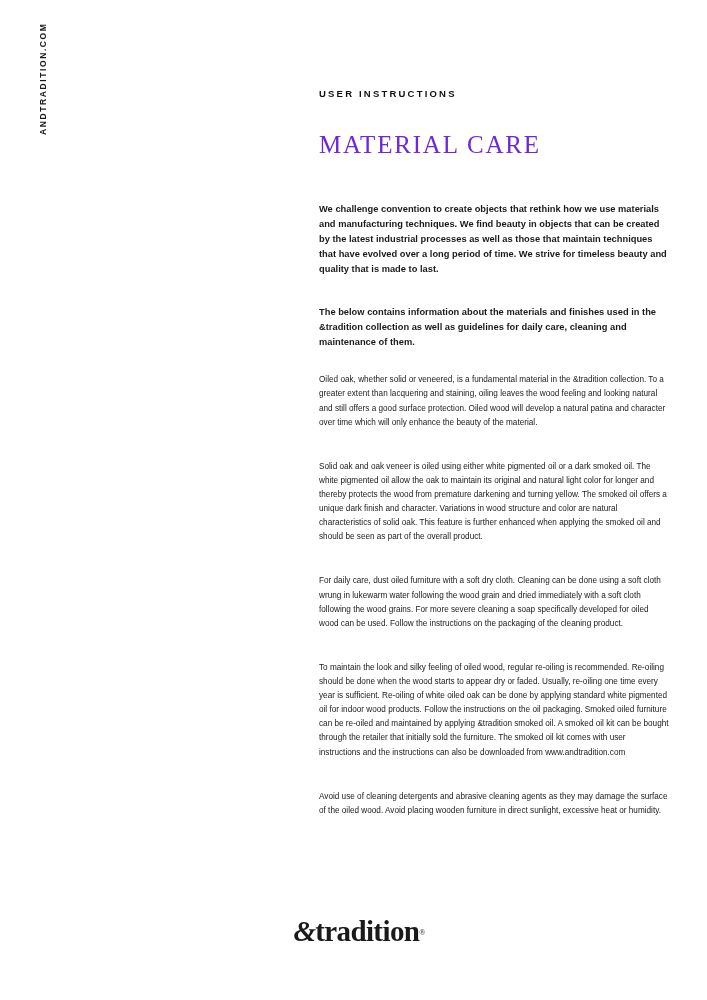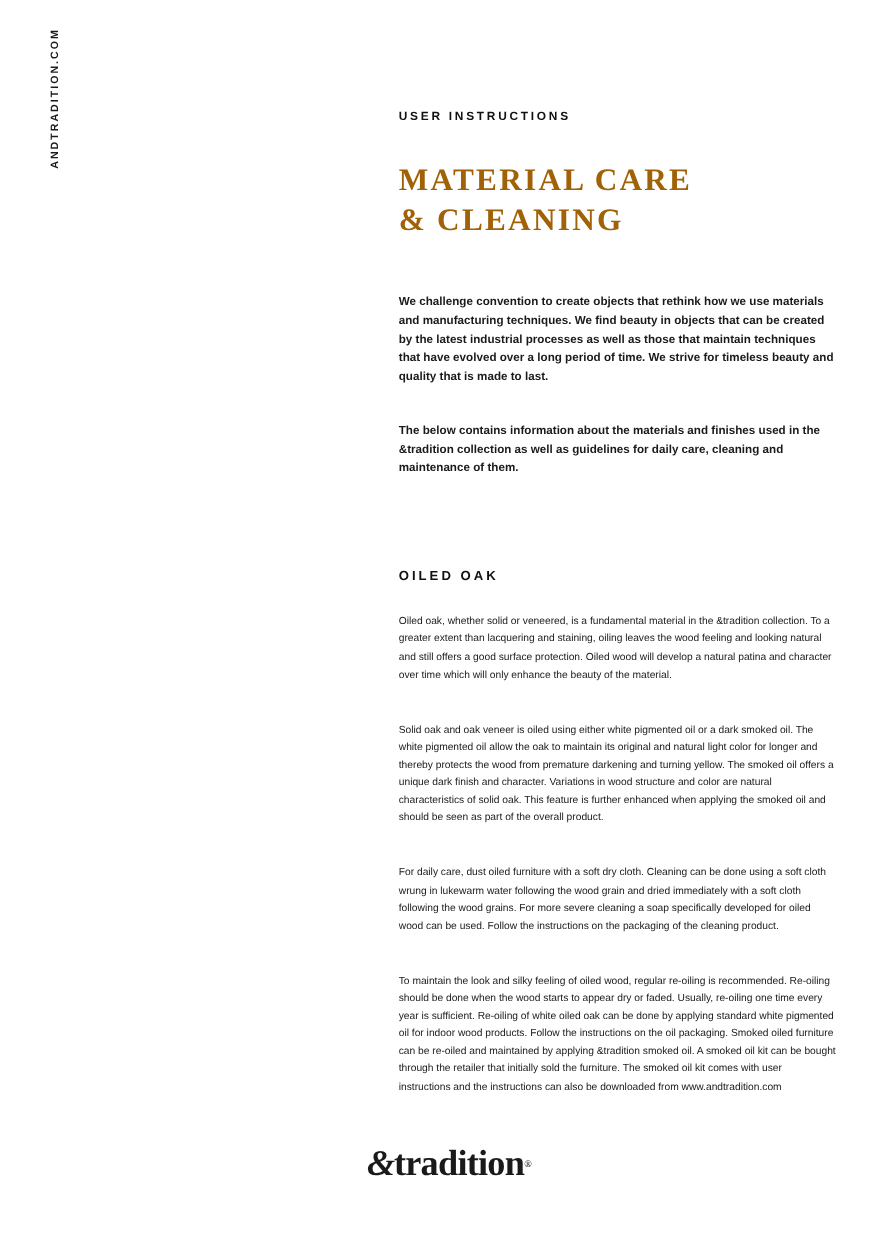--- a/index.html
+++ b/index.html
@@ -45,22 +45,22 @@
     font-weight: bold;
     color: #111;
   }
 
   .title {
     margin-top: 30px;
     font-family: "Liberation Serif", serif;
     font-size: 25px;
     line-height: 1.28;
     letter-spacing: 1.8px;
-    font-weight: bold;
-    color: #a16207;
+    font-weight: normal;
+    color: #6d28d9;
   }
   .title span { display: block; }
 
   .lead {
     margin-top: 41px;
     font-size: 9.3px;
     line-height: 1.62;
     font-weight: bold;
     color: #1a1a1a;
     letter-spacing: 0.01px;
@@ -117,30 +117,29 @@
 <body>
 
 <div class="side-label">ANDTRADITION.COM</div>
 
 <div class="page">
 
   <div class="eyebrow">USER INSTRUCTIONS</div>
 
   <h1 class="title">
     <span>MATERIAL CARE</span>
-    <span>&amp; CLEANING</span>
   </h1>
 
   <p class="lead">We challenge convention to create objects that rethink how we use materials and manufacturing techniques. We find beauty in objects that can be created by the latest industrial processes as well as those that maintain techniques that have evolved over a long period of time. We strive for timeless beauty and quality that is made to last.</p>
   <p class="lead second">The below contains information about the materials and finishes used in the &amp;tradition collection as well as guidelines for daily care, cleaning and maintenance of them.</p>
 
-  <div class="section-head">OILED OAK</div>
 
   <p class="body-p first">Oiled oak, whether solid or veneered, is a fundamental material in the &amp;tradition collection. To a greater extent than lacquering and staining, oiling leaves the wood feeling and looking natural and still offers a good surface protection. Oiled wood will develop a natural patina and character over time which will only enhance the beauty of the material.</p>
   <p class="body-p">Solid oak and oak veneer is oiled using either white pigmented oil or a dark smoked oil. The white pigmented oil allow the oak to maintain its original and natural light color for longer and thereby protects the wood from premature darkening and turning yellow. The smoked oil offers a unique dark finish and character. Variations in wood structure and color are natural characteristics of solid oak. This feature is further enhanced when applying the smoked oil and should be seen as part of the overall product.</p>
   <p class="body-p">For daily care, dust oiled furniture with a soft dry cloth. Cleaning can be done using a soft cloth wrung in lukewarm water following the wood grain and dried immediately with a soft cloth following the wood grains. For more severe cleaning a soap specifically developed for oiled wood can be used. Follow the instructions on the packaging of the cleaning product.</p>
   <p class="body-p">To maintain the look and silky feeling of oiled wood, regular re-oiling is recommended. Re-oiling should be done when the wood starts to appear dry or faded. Usually, re-oiling one time every year is sufficient. Re-oiling of white oiled oak can be done by applying standard white pigmented oil for indoor wood products. Follow the instructions on the oil packaging. Smoked oiled furniture can be re-oiled and maintained by applying &amp;tradition smoked oil. A smoked oil kit can be bought through the retailer that initially sold the furniture. The smoked oil kit comes with user instructions and the instructions can also be downloaded from www.andtradition.com</p>
+  <p class="body-p">Avoid use of cleaning detergents and abrasive cleaning agents as they may damage the surface of the oiled wood. Avoid placing wooden furniture in direct sunlight, excessive heat or humidity.</p>
 
 </div>
 
 <div class="logo">
   <span class="amp">&amp;</span><span class="word">tradition</span><span class="reg">®</span>
 </div>
 
 </body></html>

